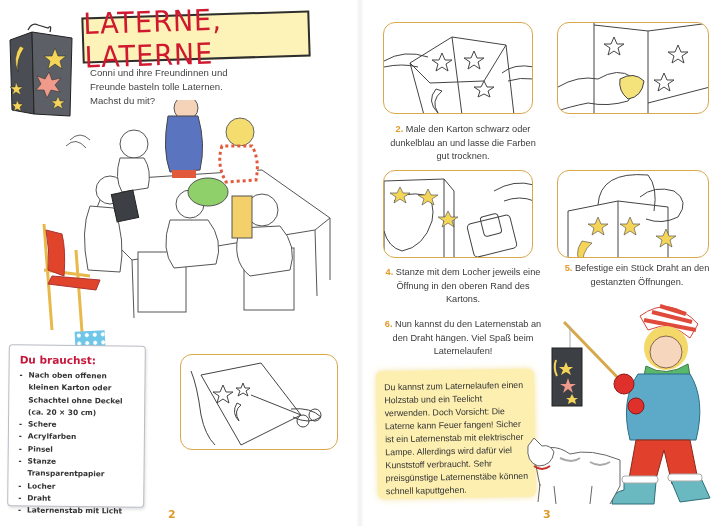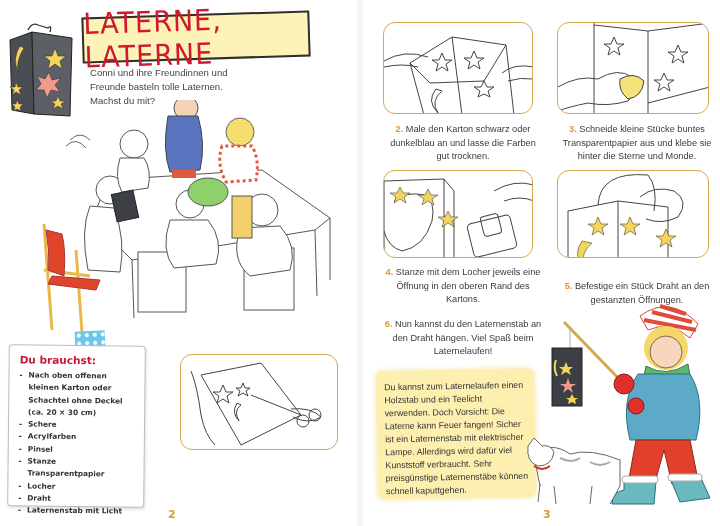--- a/index.html
+++ b/index.html
@@ -191,24 +191,20 @@
         <polyline points="36,2 90,8 152,0"></polyline>
         <polyline points="90,80 152,64"></polyline>
         <polygon points="56,14 59,21 66,21 60,25 62,32 56,28 50,32 52,25 46,21 53,21"></polygon>
         <polygon points="120,22 123,29 130,29 124,33 126,40 120,36 114,40 116,33 110,29 117,29"></polygon>
         <polygon points="106,50 109,57 116,57 110,61 112,68 106,64 100,68 102,61 96,57 103,57"></polygon>
         <path d="M0 64 Q20 52 40 56 Q60 44 74 54 Q82 64 70 78 Q50 84 30 80 Q10 84 0 88"></path>
       </g>
       <path d="M62 56 Q76 48 86 58 Q84 74 70 76 Q60 68 62 56 Z" fill="#f4e27a" stroke="#444"></path>
     </svg>
   </div>
-  <p class="step-text" style="left:557px; top:123px; width:160px;">
-    <span class="step-num">3.</span>
-    <span>Schneide kleine Stücke buntes Transparentpapier aus und klebe sie hinter die Sterne und Monde.</span>
-  </p>
 
   <div class="step-frame" style="left:383px; top:170px; width:150px; height:88px;">
     <svg width="150" height="88" viewBox="0 0 150 88">
       <g fill="none" stroke="#444" stroke-width="1">
         <polygon points="0,10 60,8 70,20 70,88 0,88"></polygon>
         <line x1="60" y1="8" x2="60" y2="88"></line>
         <path d="M10 30 Q22 20 40 24 Q52 30 48 50 Q40 76 18 80 Q4 76 0 60"></path>
         <rect x="86" y="48" width="44" height="34" rx="4" transform="rotate(-14 108 65)" fill="#fff"></rect>
         <rect x="98" y="44" width="18" height="20" rx="3" transform="rotate(-14 107 54)"></rect>
         <path d="M110 20 Q130 8 150 14 M120 30 Q136 24 150 30"></path>
@@ -230,21 +226,21 @@
         <line x1="60" y1="30" x2="60" y2="88"></line>
         <path d="M40 34 Q42 0 90 4 Q100 16 96 40"></path>
         <path d="M82 26 Q96 14 116 20 Q132 30 120 46 Q104 54 88 48"></path>
       </g>
       <polygon points="40,46 43,53 50,53 44,57 46,64 40,60 34,64 36,57 30,53 37,53" fill="#f4d55a" stroke="#444" stroke-width="0.6"></polygon>
       <polygon points="72,46 75,53 82,53 76,57 78,64 72,60 66,64 68,57 62,53 69,53" fill="#f4d55a" stroke="#444" stroke-width="0.6"></polygon>
       <polygon points="108,58 111,65 118,65 112,69 114,76 108,72 102,76 104,69 98,65 105,65" fill="#f4d55a" stroke="#444" stroke-width="0.6"></polygon>
       <path d="M24 70 Q14 84 26 96 Q22 82 34 72 Z" fill="#f4d55a" stroke="#444" stroke-width="0.6"></path>
     </svg>
   </div>
-  <p class="step-text" style="left:557px; top:280px; width:160px;">
+  <p class="step-text" style="left:557px; top:262px; width:160px;">
     <span class="step-num">5.</span>
     <span>Befestige ein Stück Draht an den gestanzten Öffnungen.</span>
   </p>
 
   <p class="step-text" style="left:383px; top:318px; width:160px;">
     <span class="step-num">6.</span>
     <span>Nun kannst du den Laternenstab an den Draht hängen. Viel Spaß beim Laternelaufen!</span>
   </p>
 
   <div class="tip">

